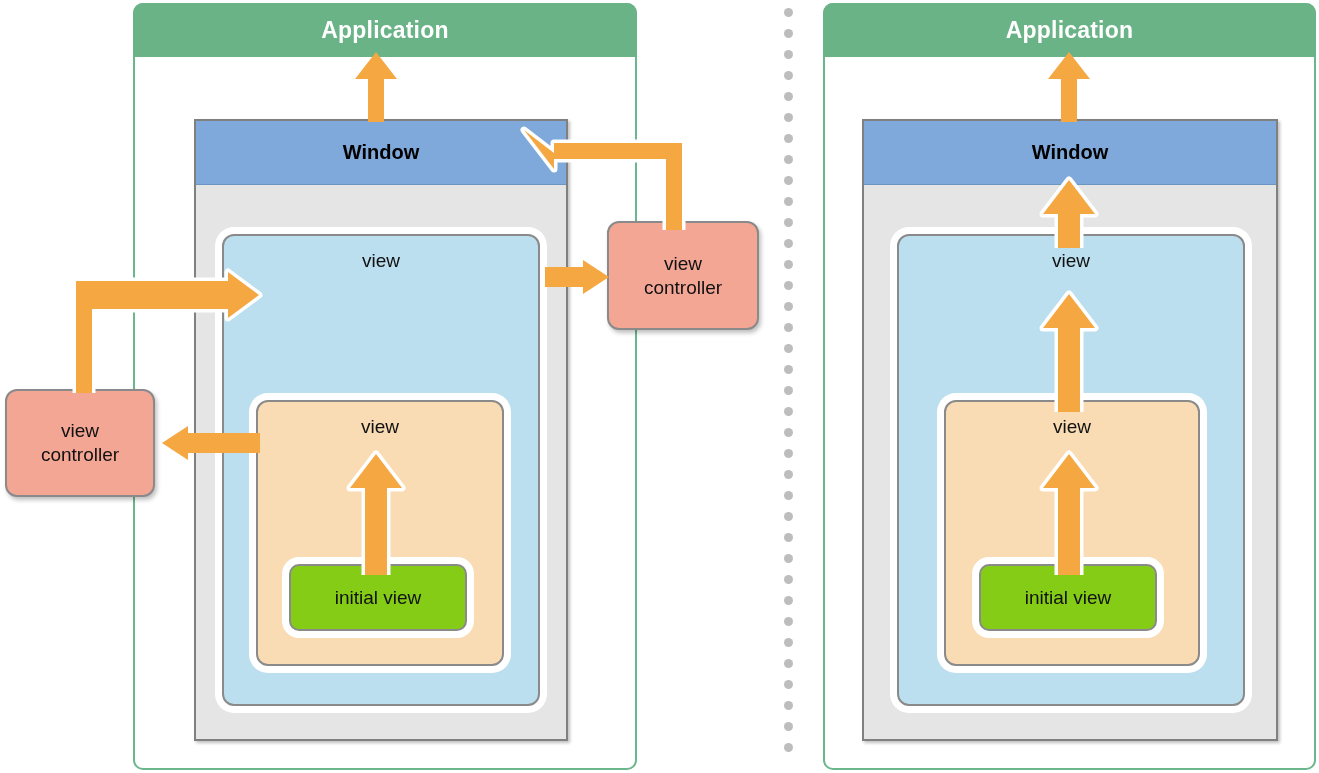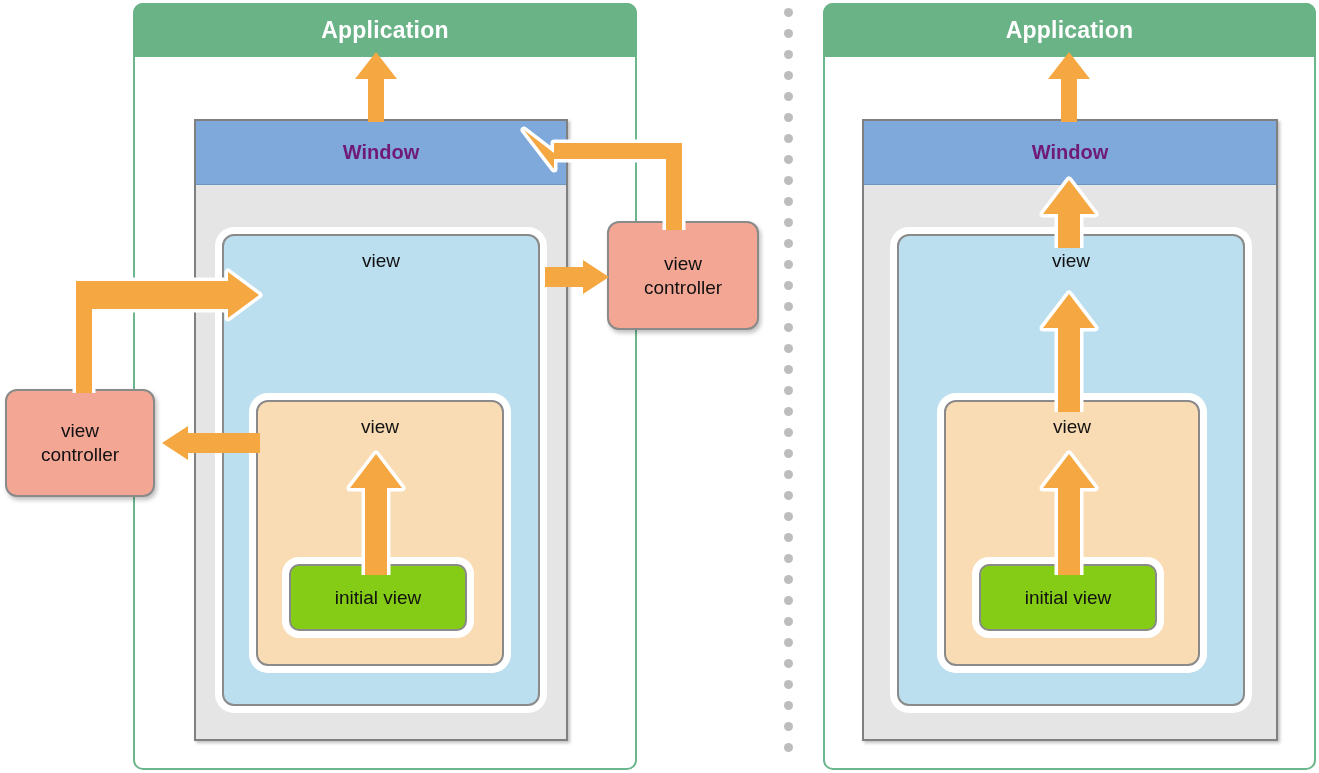--- a/index.html
+++ b/index.html
@@ -52,21 +52,21 @@
     box-shadow: 2px 2px 3px rgba(0,0,0,.25);
   }
   .window-title {
     position: absolute;
     left: 0;
     top: 0;
     right: 0;
     height: 63px;
     background: #7ea9da;
     border-bottom: 1px solid #6d95c2;
-    color: #701a75;
+    color: #000000;
     font-size: 20px;
     font-weight: bold;
     display: flex;
     align-items: center;
     justify-content: center;
   }
 
   
   .view-box {
     position: absolute;

